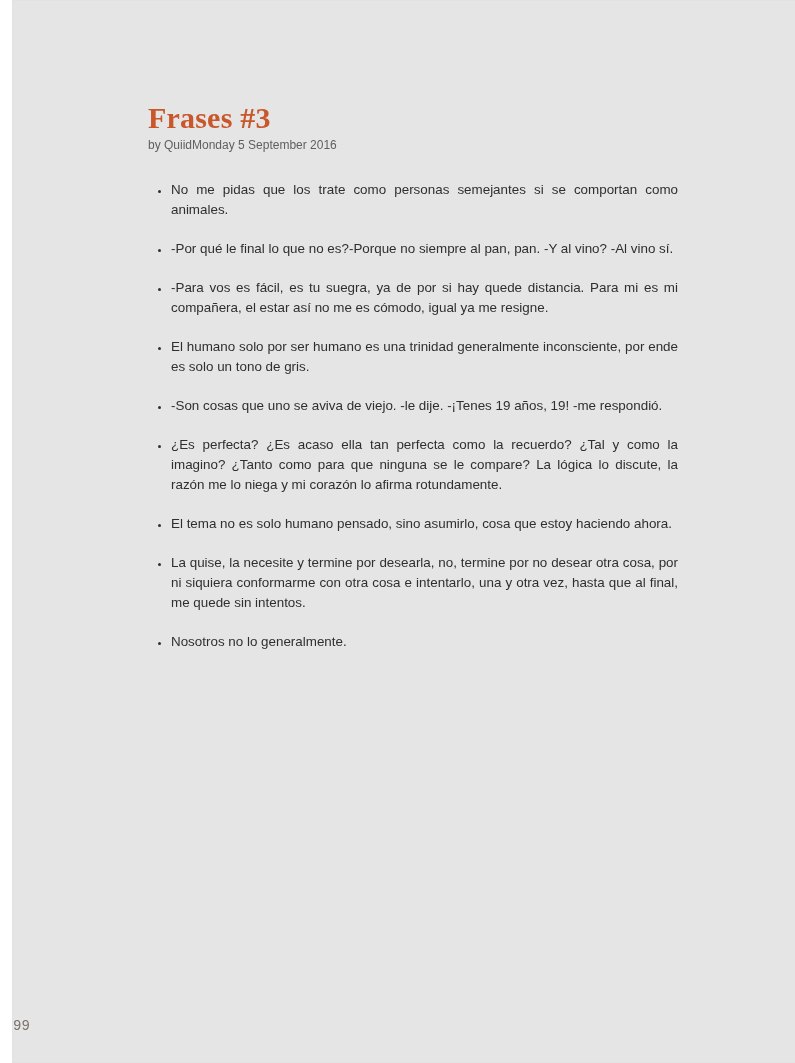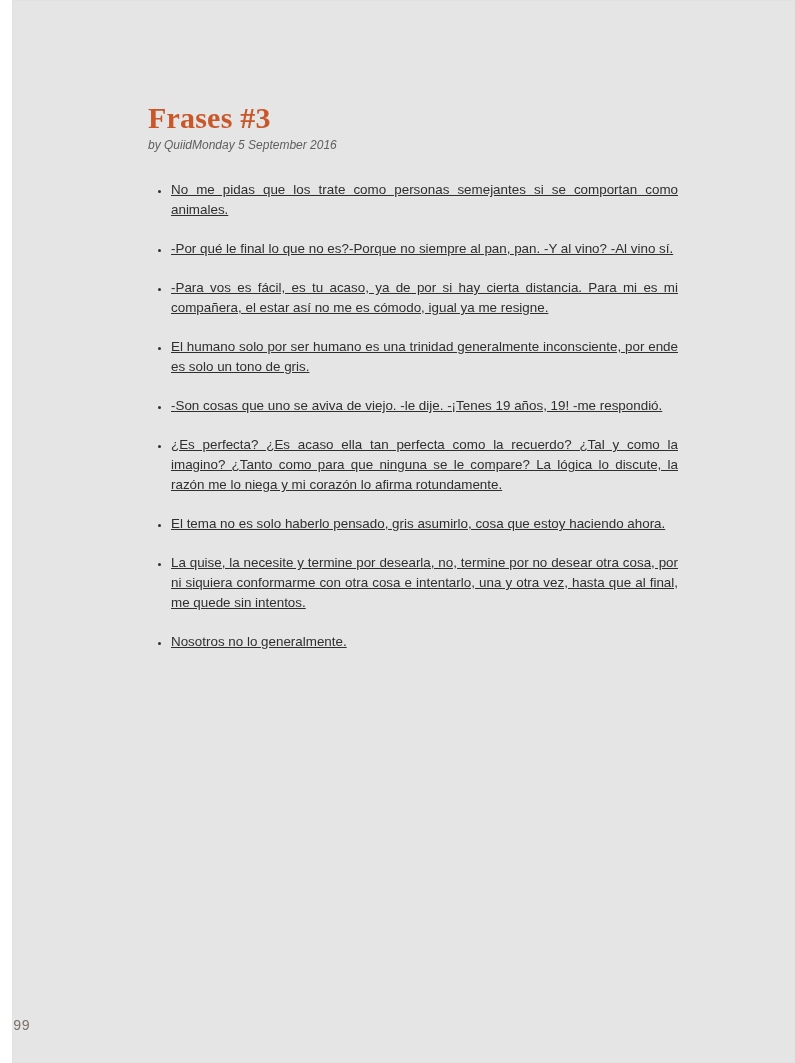--- a/index.html
+++ b/index.html
@@ -38,30 +38,28 @@
     font-weight: bold;
     font-size: 30px;
     line-height: 1.1;
     color: #c9572a;
     letter-spacing: 0.2px;
   }
 
   .byline {
     margin-top: 4px;
     font-size: 12px;
-    font-style: italic;
     color: #5f5f5f;
   }
 
   .quote-list {
     margin-top: 28px;
     list-style: disc outside;
     padding-left: 23px;
     color: #2f2f2f;
-    text-decoration: underline;
   }
 
   .quote-list li {
     font-size: 13.4px;
     line-height: 20px;
     text-align: justify;
     margin-bottom: 19px;
     color: #2f2f2f;
   }
 
@@ -87,25 +85,25 @@
 
   <div class="content">
 
     <h1 class="page-title">Frases #3</h1>
 
     <div class="byline">by QuiidMonday 5 September 2016</div>
 
     <ul class="quote-list">
       <li>No me pidas que los trate como personas semejantes si se comportan como animales.</li>
       <li>-Por qué le final lo que no es?-Porque no siempre al pan, pan. -Y al vino? -Al vino sí.</li>
-      <li>-Para vos es fácil, es tu acaso, ya de por si hay cierta distancia. Para mi es mi compañera, el estar así no me es cómodo, igual ya me resigne.</li>
+      <li>-Para vos es fácil, es tu suegra, ya de por si hay quede distancia. Para mi es mi compañera, el estar así no me es cómodo, igual ya me resigne.</li>
       <li>El humano solo por ser humano es una trinidad generalmente inconsciente, por ende es solo un tono de gris.</li>
       <li>-Son cosas que uno se aviva de viejo. -le dije. -¡Tenes 19 años, 19! -me respondió.</li>
       <li>¿Es perfecta? ¿Es acaso ella tan perfecta como la recuerdo? ¿Tal y como la imagino? ¿Tanto como para que ninguna se le compare? La lógica lo discute, la razón me lo niega y mi corazón lo afirma rotundamente.</li>
-      <li>El tema no es solo haberlo pensado, gris asumirlo, cosa que estoy haciendo ahora.</li>
+      <li>El tema no es solo humano pensado, sino asumirlo, cosa que estoy haciendo ahora.</li>
       <li>La quise, la necesite y termine por desearla, no, termine por no desear otra cosa, por ni siquiera conformarme con otra cosa e intentarlo, una y otra vez, hasta que al final, me quede sin intentos.</li>
       <li>Nosotros no lo generalmente.</li>
     </ul>
 
   </div>
 
   <div class="page-number">99</div>
 
 </div>
 

